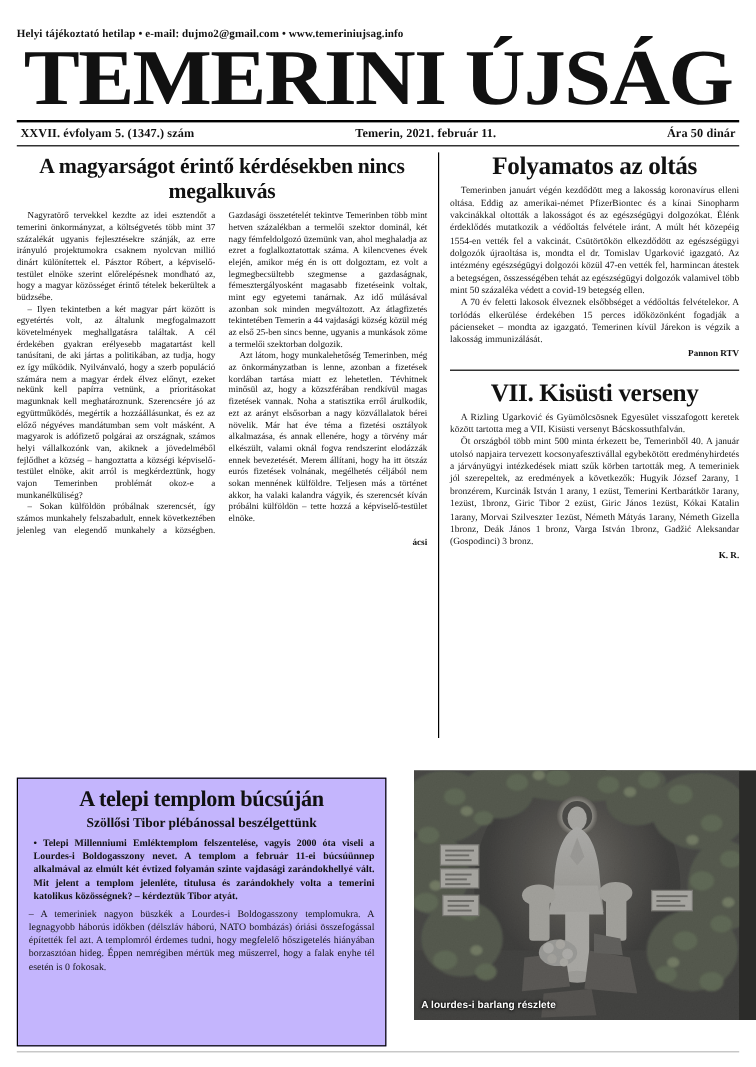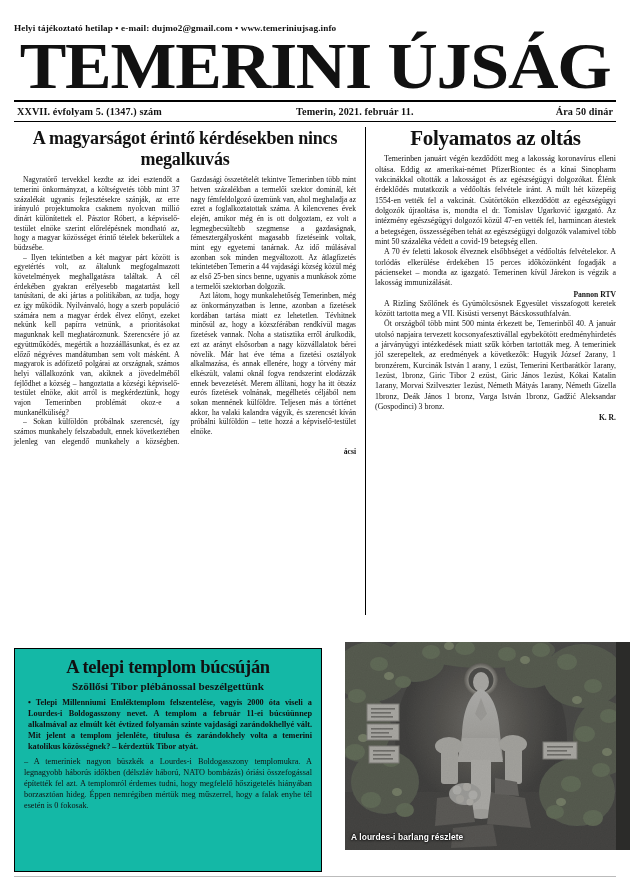--- a/index.html
+++ b/index.html
@@ -137,21 +137,21 @@
     left:14px;right:14px;
     top:648px;
     height:224px;
     display:flex;
   }
   .bottom-left{
     width:308px;
     border:1.4px solid #000;
     box-sizing:border-box;
     padding:7px 9px 5px 9px;
-    background:#14b8a6;
+    background:#c4b5fd;
   }
   h3.bottom-head{
     font-size:18.5px;
     font-weight:bold;
     text-align:center;
     margin:1px 0 2px 0;
     letter-spacing:-.3px;
   }
   .subhead{
     font-size:11.2px;
@@ -257,22 +257,23 @@
 
     <div class="right-block">
 
       <h2 class="head-right">Folyamatos az oltás</h2>
       <div class="flow">
         <p>Temerinben januárt végén kezdődött meg a lakosság koronavírus elleni oltása. Eddig az amerikai-német PfizerBiontec és a kínai Sinopharm vakcinákkal oltották a lakosságot és az egészségügyi dolgozókat. Élénk érdeklődés mutatkozik a védőoltás felvétele iránt. A múlt hét közepéig 1554-en vették fel a vakcinát. Csütörtökön elkezdődött az egészségügyi dolgozók újraoltása is, mondta el dr. Tomislav Ugarković igazgató. Az intézmény egészségügyi dolgozói közül 47-en vették fel, harmincan átestek a betegségen, összességében tehát az egészségügyi dolgozók valamivel több mint 50 százaléka védett a covid-19 betegség ellen.</p>
         <p>A 70 év feletti lakosok élveznek elsőbbséget a védőoltás felvételekor. A torlódás elkerülése érdekében 15 perces időközönként fogadják a pácienseket – mondta az igazgató. Temerinen kívül Járekon is végzik a lakosság immunizálását.</p>
       </div>
       <div class="byline">Pannon RTV</div>
 
+      <h2 class="head-right second">VII. Kisüsti verseny</h2>
       <div class="flow">
-        <p>A Rizling Szőlőnek és Gyümölcsösnek Egyesület visszafogott keretek között tartotta meg a VII. Kisüsti versenyt Bácskossuthfalván.</p>
+        <p>A Rizling Ugarković és Gyümölcsösnek Egyesület visszafogott keretek között tartotta meg a VII. Kisüsti versenyt Bácskossuthfalván.</p>
         <p>Öt országból több mint 500 minta érkezett be, Temerinből 40. A január utolsó napjaira tervezett kocsonyafesztivállal egybekötött eredményhirdetés a járványügyi intézkedések miatt szűk körben tartották meg. A temeriniek jól szerepeltek, az eredmények a következők: Hugyik József 2arany, 1 bronzérem, Kurcinák István 1 arany, 1 ezüst, Temerini Kertbarátkör 1arany, 1ezüst, 1bronz, Giric Tibor 2 ezüst, Giric János 1ezüst, Kókai Katalin 1arany, Morvai Szilveszter 1ezüst, Németh Mátyás 1arany, Németh Gizella 1bronz, Deák János 1 bronz, Varga István 1bronz, Gadžić Aleksandar (Gospodinci) 3 bronz.</p>
       </div>
       <div class="byline">K. R.</div>
     </div>
   </div>
 
   <div class="bottom">
 
     <div class="bottom-left">
       <h3 class="bottom-head">A telepi templom búcsúján</h3>

